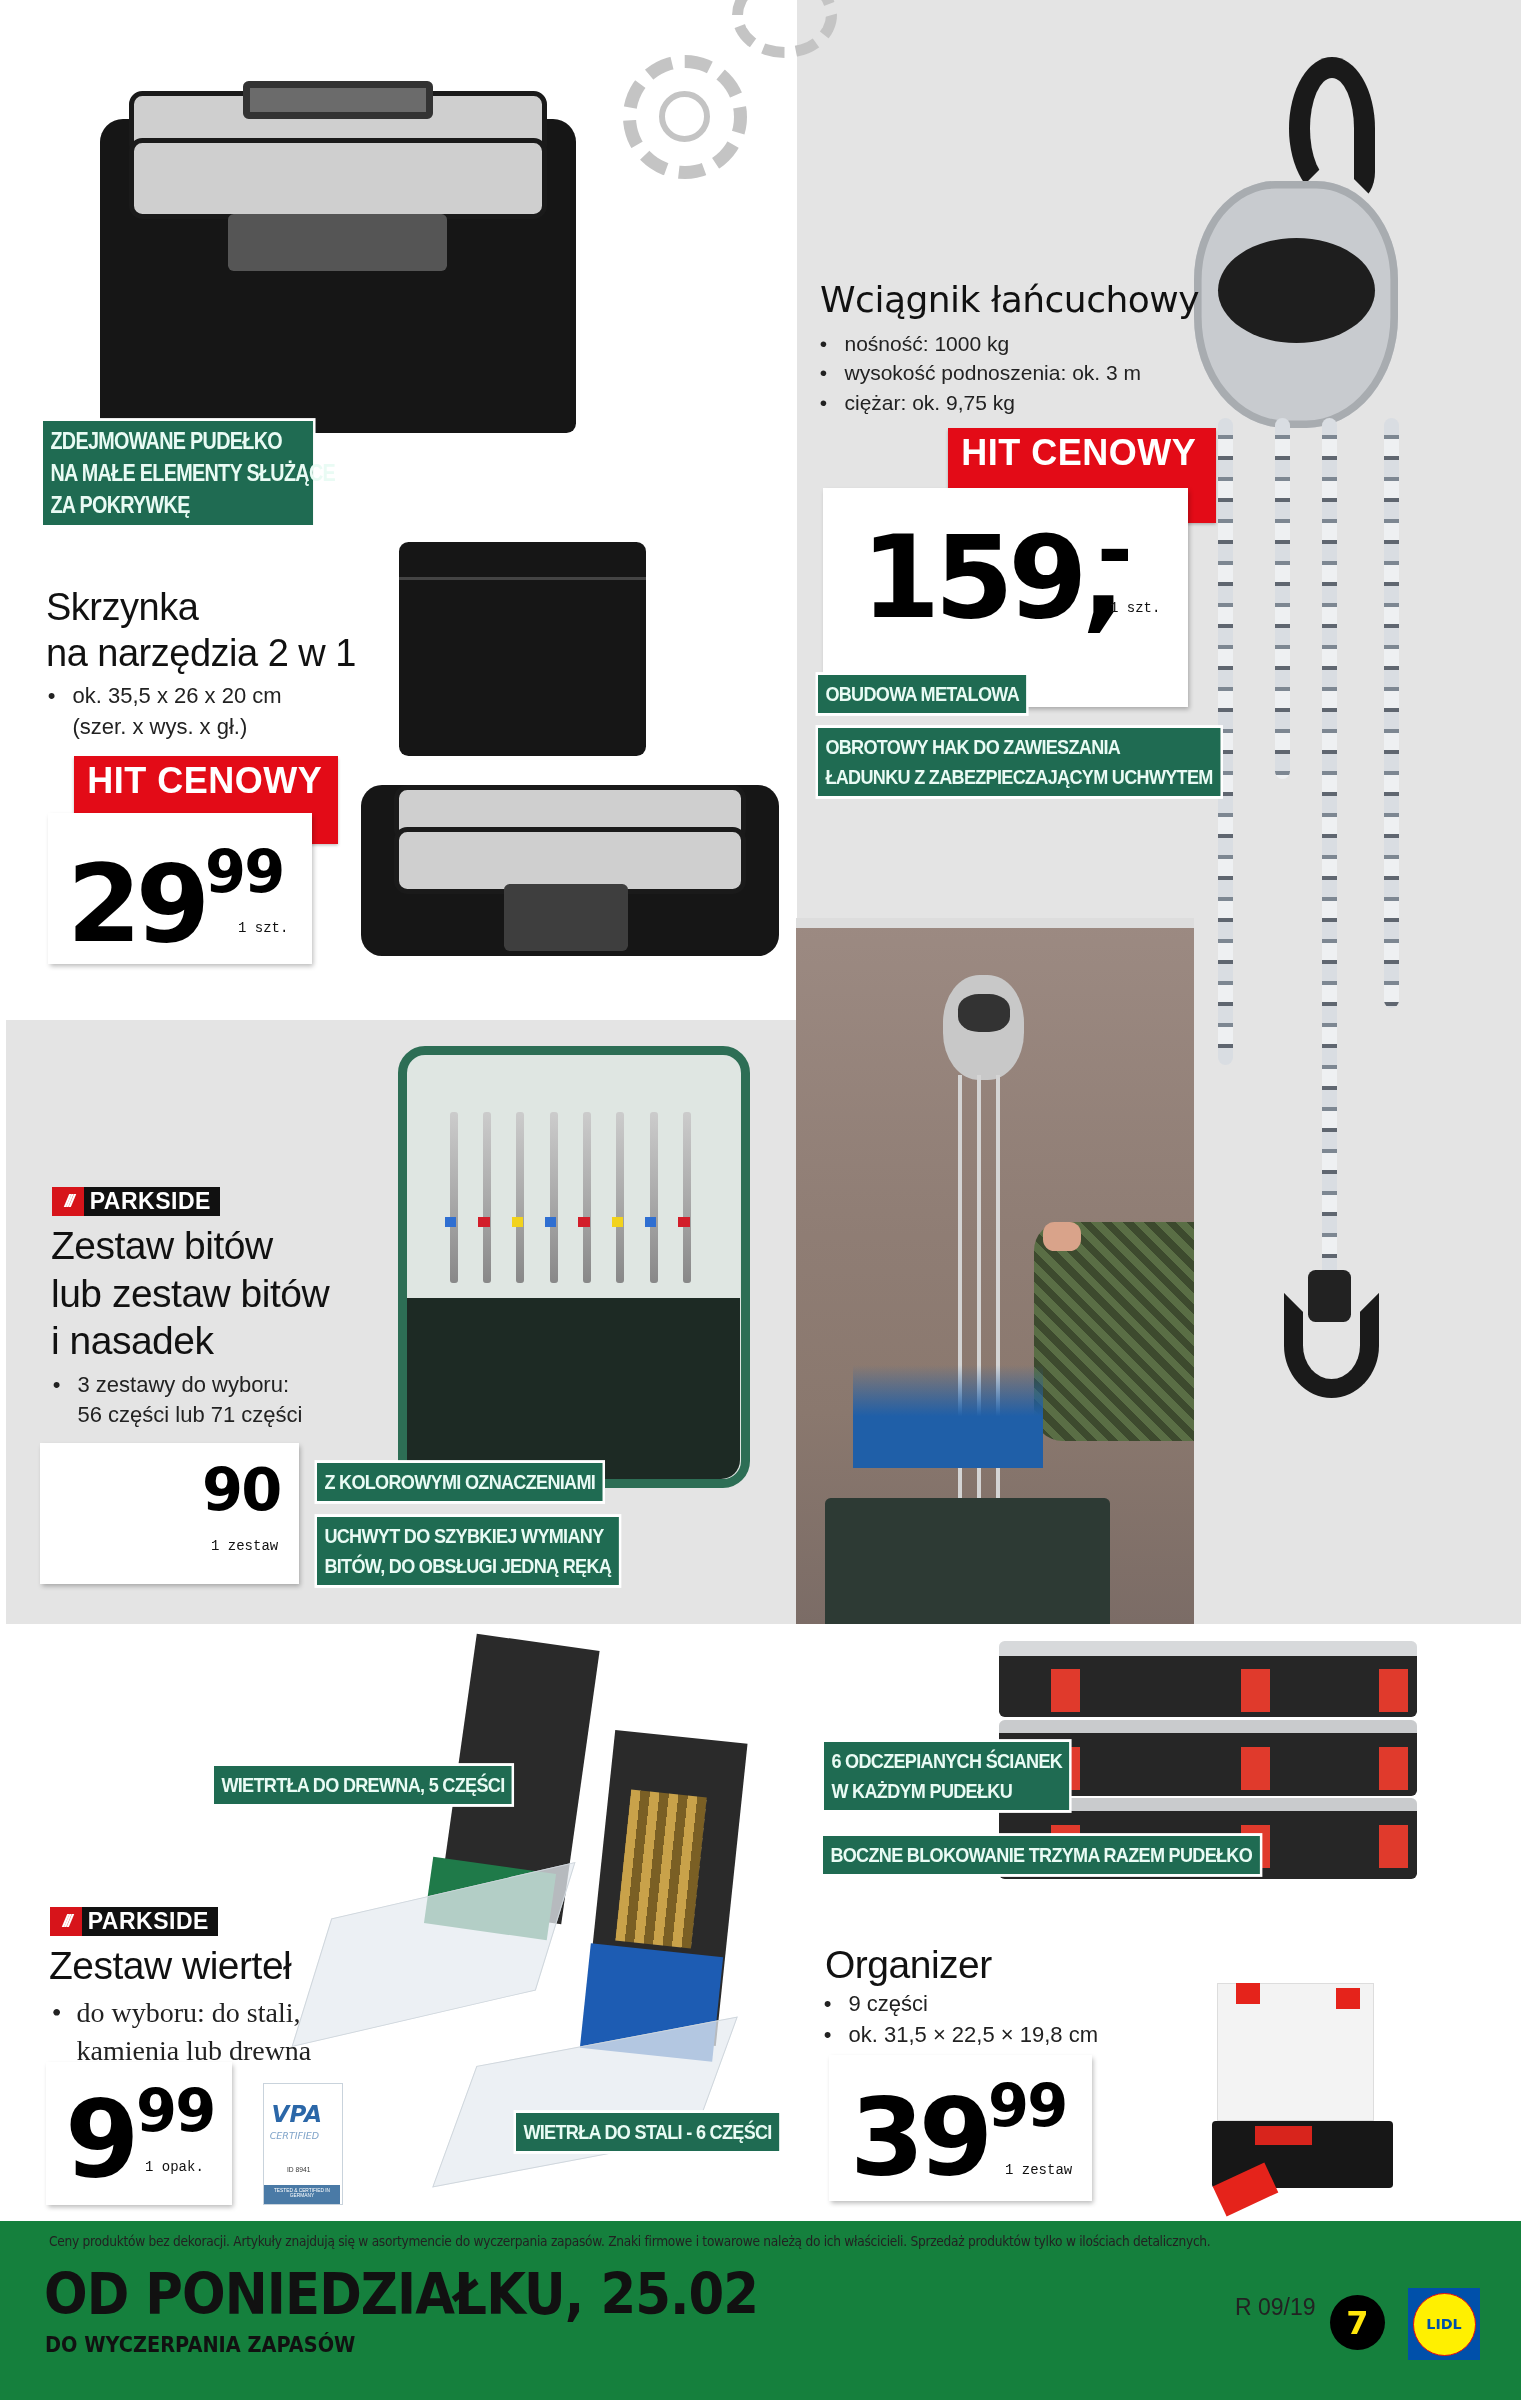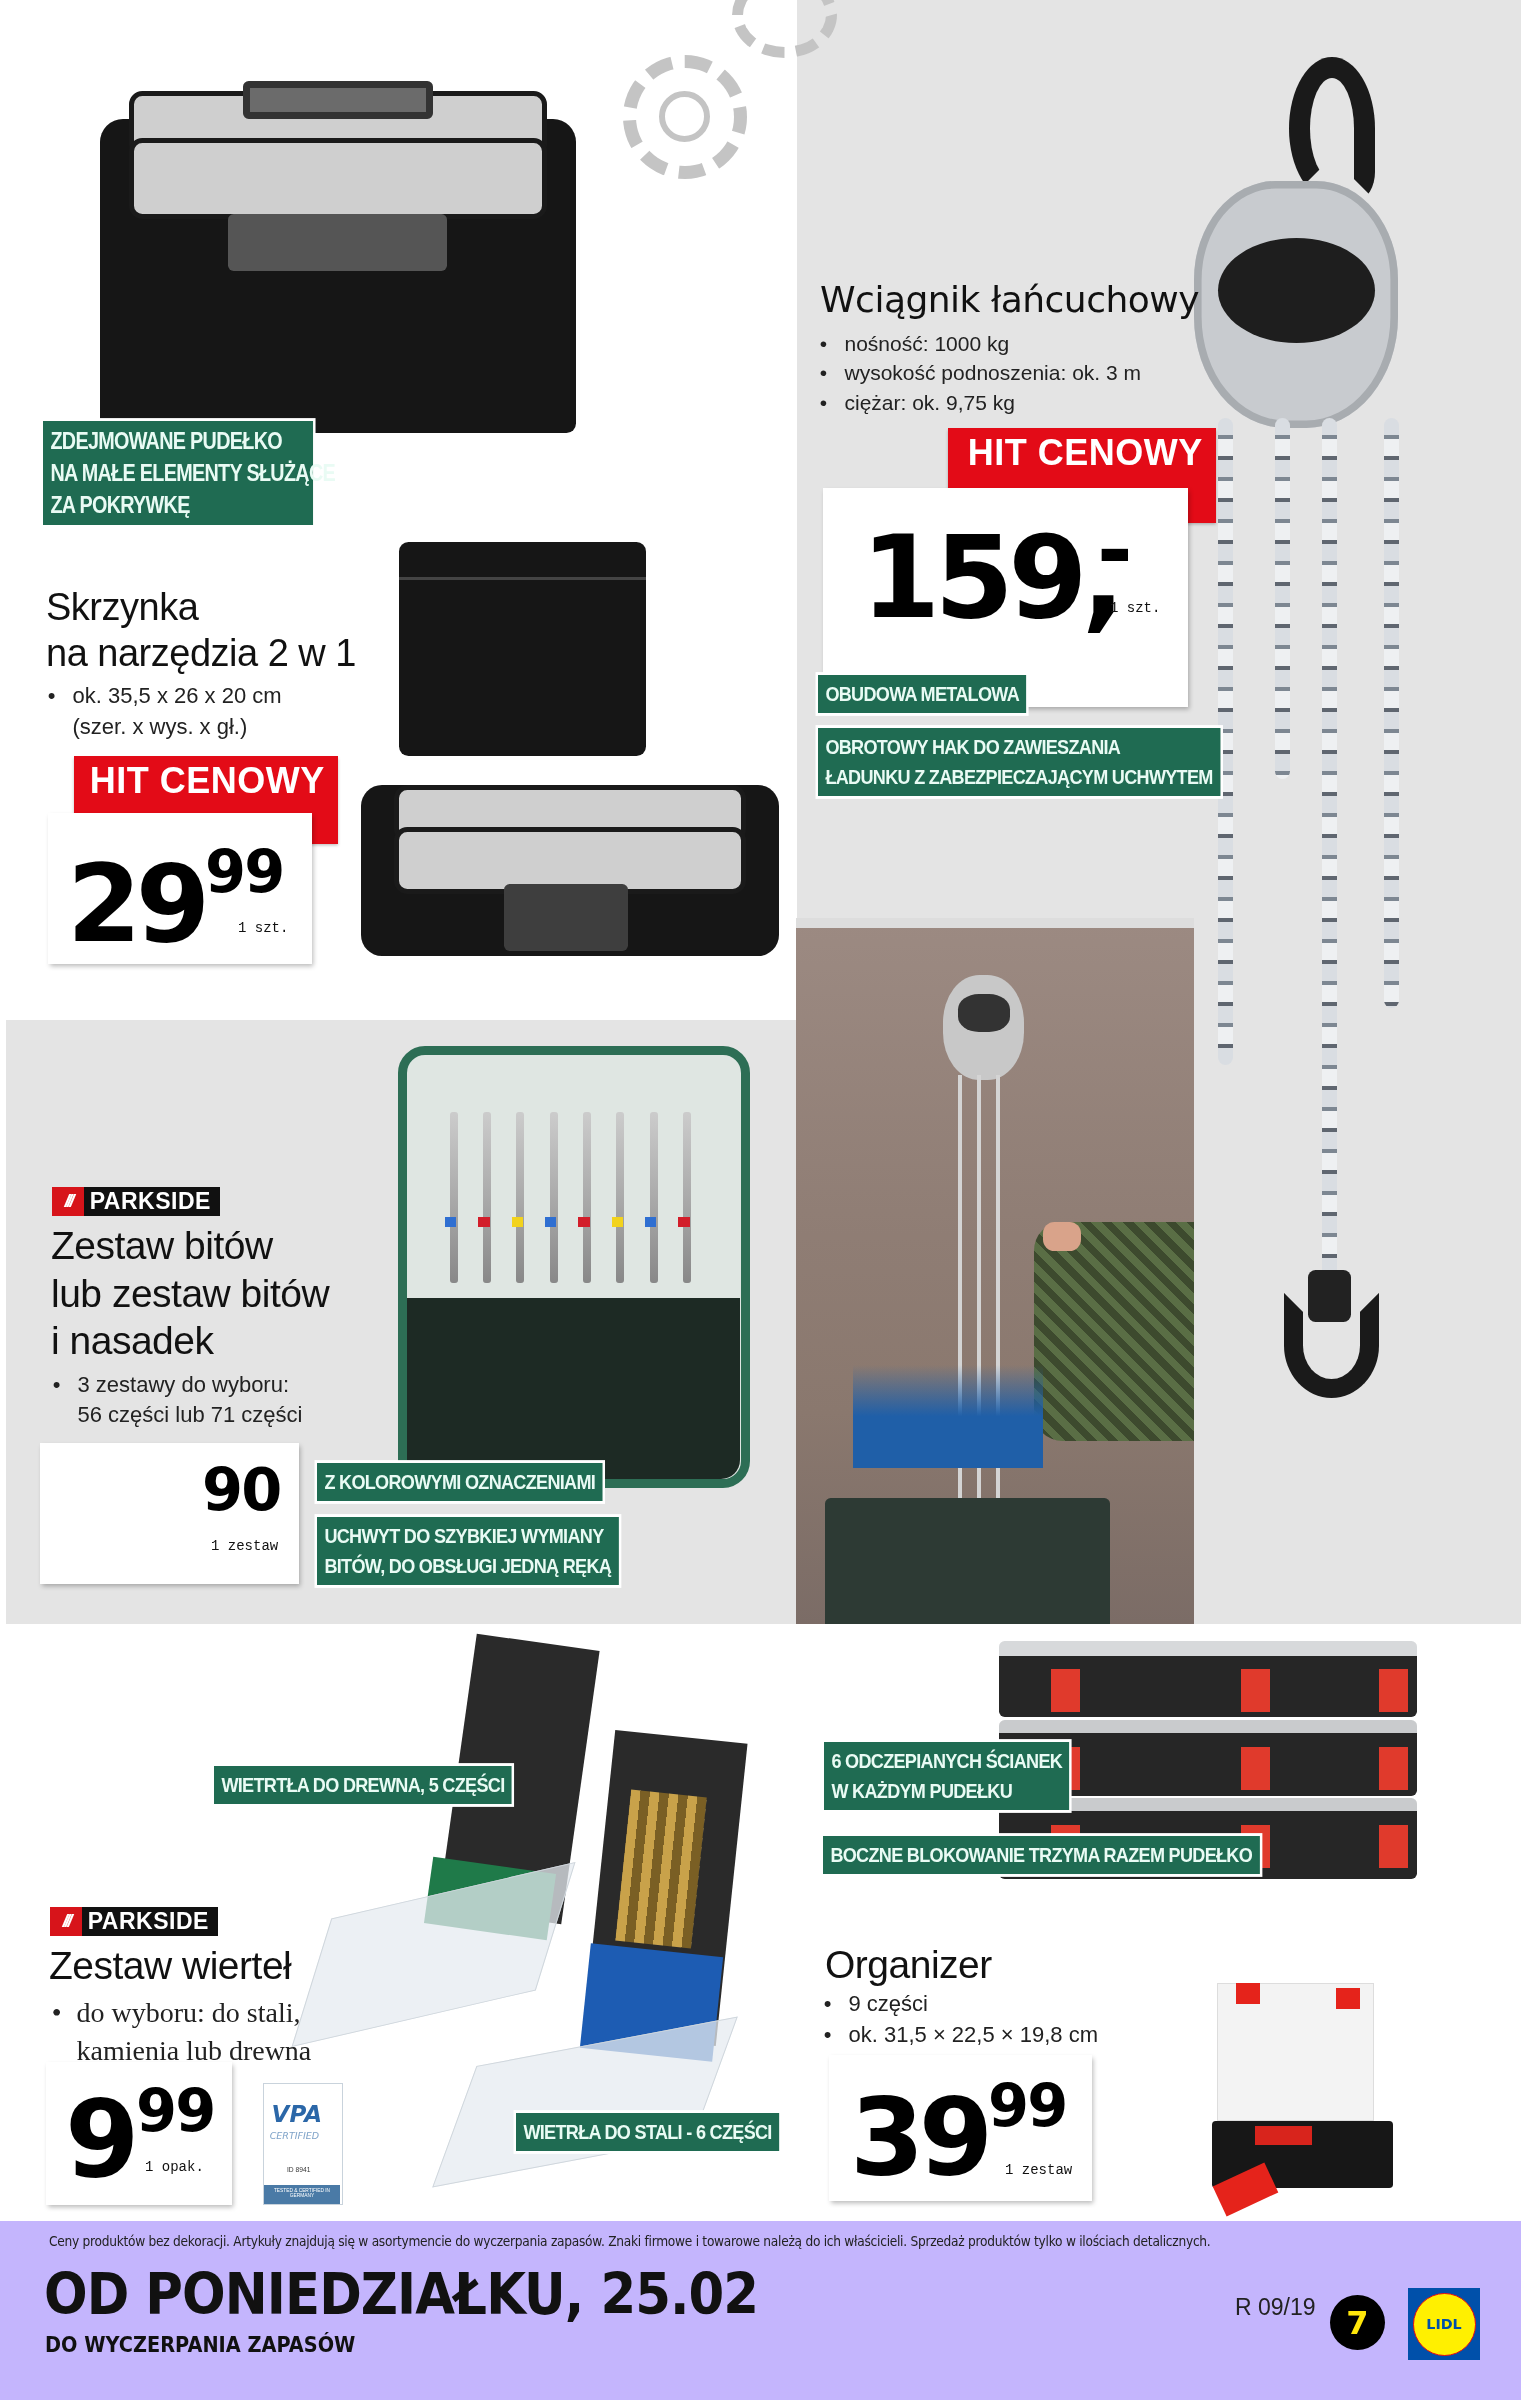--- a/index.html
+++ b/index.html
@@ -24,21 +24,21 @@
   .bullets li.nb { padding-left: 28.5px; }
   .bullets li.b::before { content: "•"; position: absolute; left: 3.8px; top: 0; }
 
   
   .tag { background: #1f6b52; color: #e9fbf4; font-family: "Liberation Sans", sans-serif; font-weight: 700;
     text-transform: uppercase; font-size: 21px; line-height: 1.45; padding: 3.8px 8.6px; letter-spacing: -0.8px;
     box-shadow: 0 0 0 2.9px #fff; transform: scaleX(0.86); transform-origin: left top; white-space: nowrap; }
 
   
   .hit { background: #e30b17; color: #fff; font-family: "Liberation Sans", sans-serif; font-weight: 700;
-    font-size: 36px; letter-spacing: 0.5px; padding: 3.8px 13.3px 0 13.3px; box-shadow: 0 1.9px 2.9px rgba(0,0,0,0.25); text-align: right; }
+    font-size: 36px; letter-spacing: 0.5px; padding: 3.8px 13.3px 0 13.3px; box-shadow: 0 1.9px 2.9px rgba(0,0,0,0.25); }
 
   
   .pricebox { background: #fff; box-shadow: 1.9px 2.9px 4.8px rgba(0,0,0,0.28); }
   .price-main { position: absolute; font-family: "DejaVu Sans", sans-serif; font-weight: 700; color: #000; letter-spacing: -5.7px; line-height: 1; }
   .price-dec { position: absolute; font-family: "DejaVu Sans", sans-serif; font-weight: 700; color: #000; letter-spacing: -1.9px; line-height: 1; }
   .price-unit { position: absolute; font-family: Liberation Mono, monospace; color: #111; font-size: 14px; }
 
   
   .parkside { display: flex; height: 28.5px; background: #111; align-items: stretch; }
   .parkside .slash { width: 32px; background: #d7141a; color: #fff; font-weight: 700; font-style: italic; font-size: 19px; display: flex; align-items: center; justify-content: center; letter-spacing: -2.9px; }
@@ -48,21 +48,21 @@
   .toolbox-body { background: #161616; border-radius: 23px 23px 9.5px 9.5px; }
   .toolbox-lid { background: #cfcfcf; border: 5.7px solid #1a1a1a; border-radius: 13.3px; }
   .handle { background: #6b6b6b; border-radius: 5.7px; }
 
   .bitcase { border: 9.5px solid #2d6e55; border-radius: 27px; background: #dfe6e2; }
   .bit { position: absolute; width: 7.6px; background: linear-gradient(#ccc, #888); border-radius: 2.9px; }
 
   .chain { position: absolute; width: 15px; background: repeating-linear-gradient(180deg, #d9dde2 0 17px, #7d8792 17px 21px, #eef0f2 21px 38px, #5f6670 38px 42px); border-radius: 7.6px; }
 
   
-  .footer { left: 0; top: 2221px; width: 1522px; height: 180px; background: #c4b5fd; }
+  .footer { left: 0; top: 2221px; width: 1522px; height: 180px; background: #15803d; }
   .disclaimer { font-family: "DejaVu Sans", sans-serif; font-size: 13.3px; color: #222; letter-spacing: -0.3px; white-space: nowrap; transform: scaleX(0.92); transform-origin: left top; }
   .bigdate { font-family: "DejaVu Sans", sans-serif; font-weight: 700; font-size: 57px; color: #111; letter-spacing: -1px; white-space: nowrap; transform: scaleX(0.9); transform-origin: left top; }
   .subdate { font-family: "DejaVu Sans", sans-serif; font-weight: 700; font-size: 21px; color: #111; white-space: nowrap; transform: scaleX(0.92); transform-origin: left top; }
   .issue { font-family: "Liberation Sans", sans-serif; font-size: 23px; color: #222; }
   .pagenum { width: 55px; height: 55px; border-radius: 50%; background: #000; color: #ffe60a; font-family: "DejaVu Sans", sans-serif; font-weight: 700; font-size: 32px; display: flex; align-items: center; justify-content: center; }
   .lidl { width: 72px; height: 72px; background: #0050aa; display: flex; align-items: center; justify-content: center; }
   .lidl .ring { width: 63px; height: 63px; border-radius: 50%; background: #fff000; border: 1.9px solid #e60a14; display: flex; align-items: center; justify-content: center; font-family: "DejaVu Sans", sans-serif; font-weight: 700; font-size: 14.3px; color: #0050aa; }
   .vpa { background: #fff; border: 1.9px solid #c9d3dc; }
 </style>
 </head>

